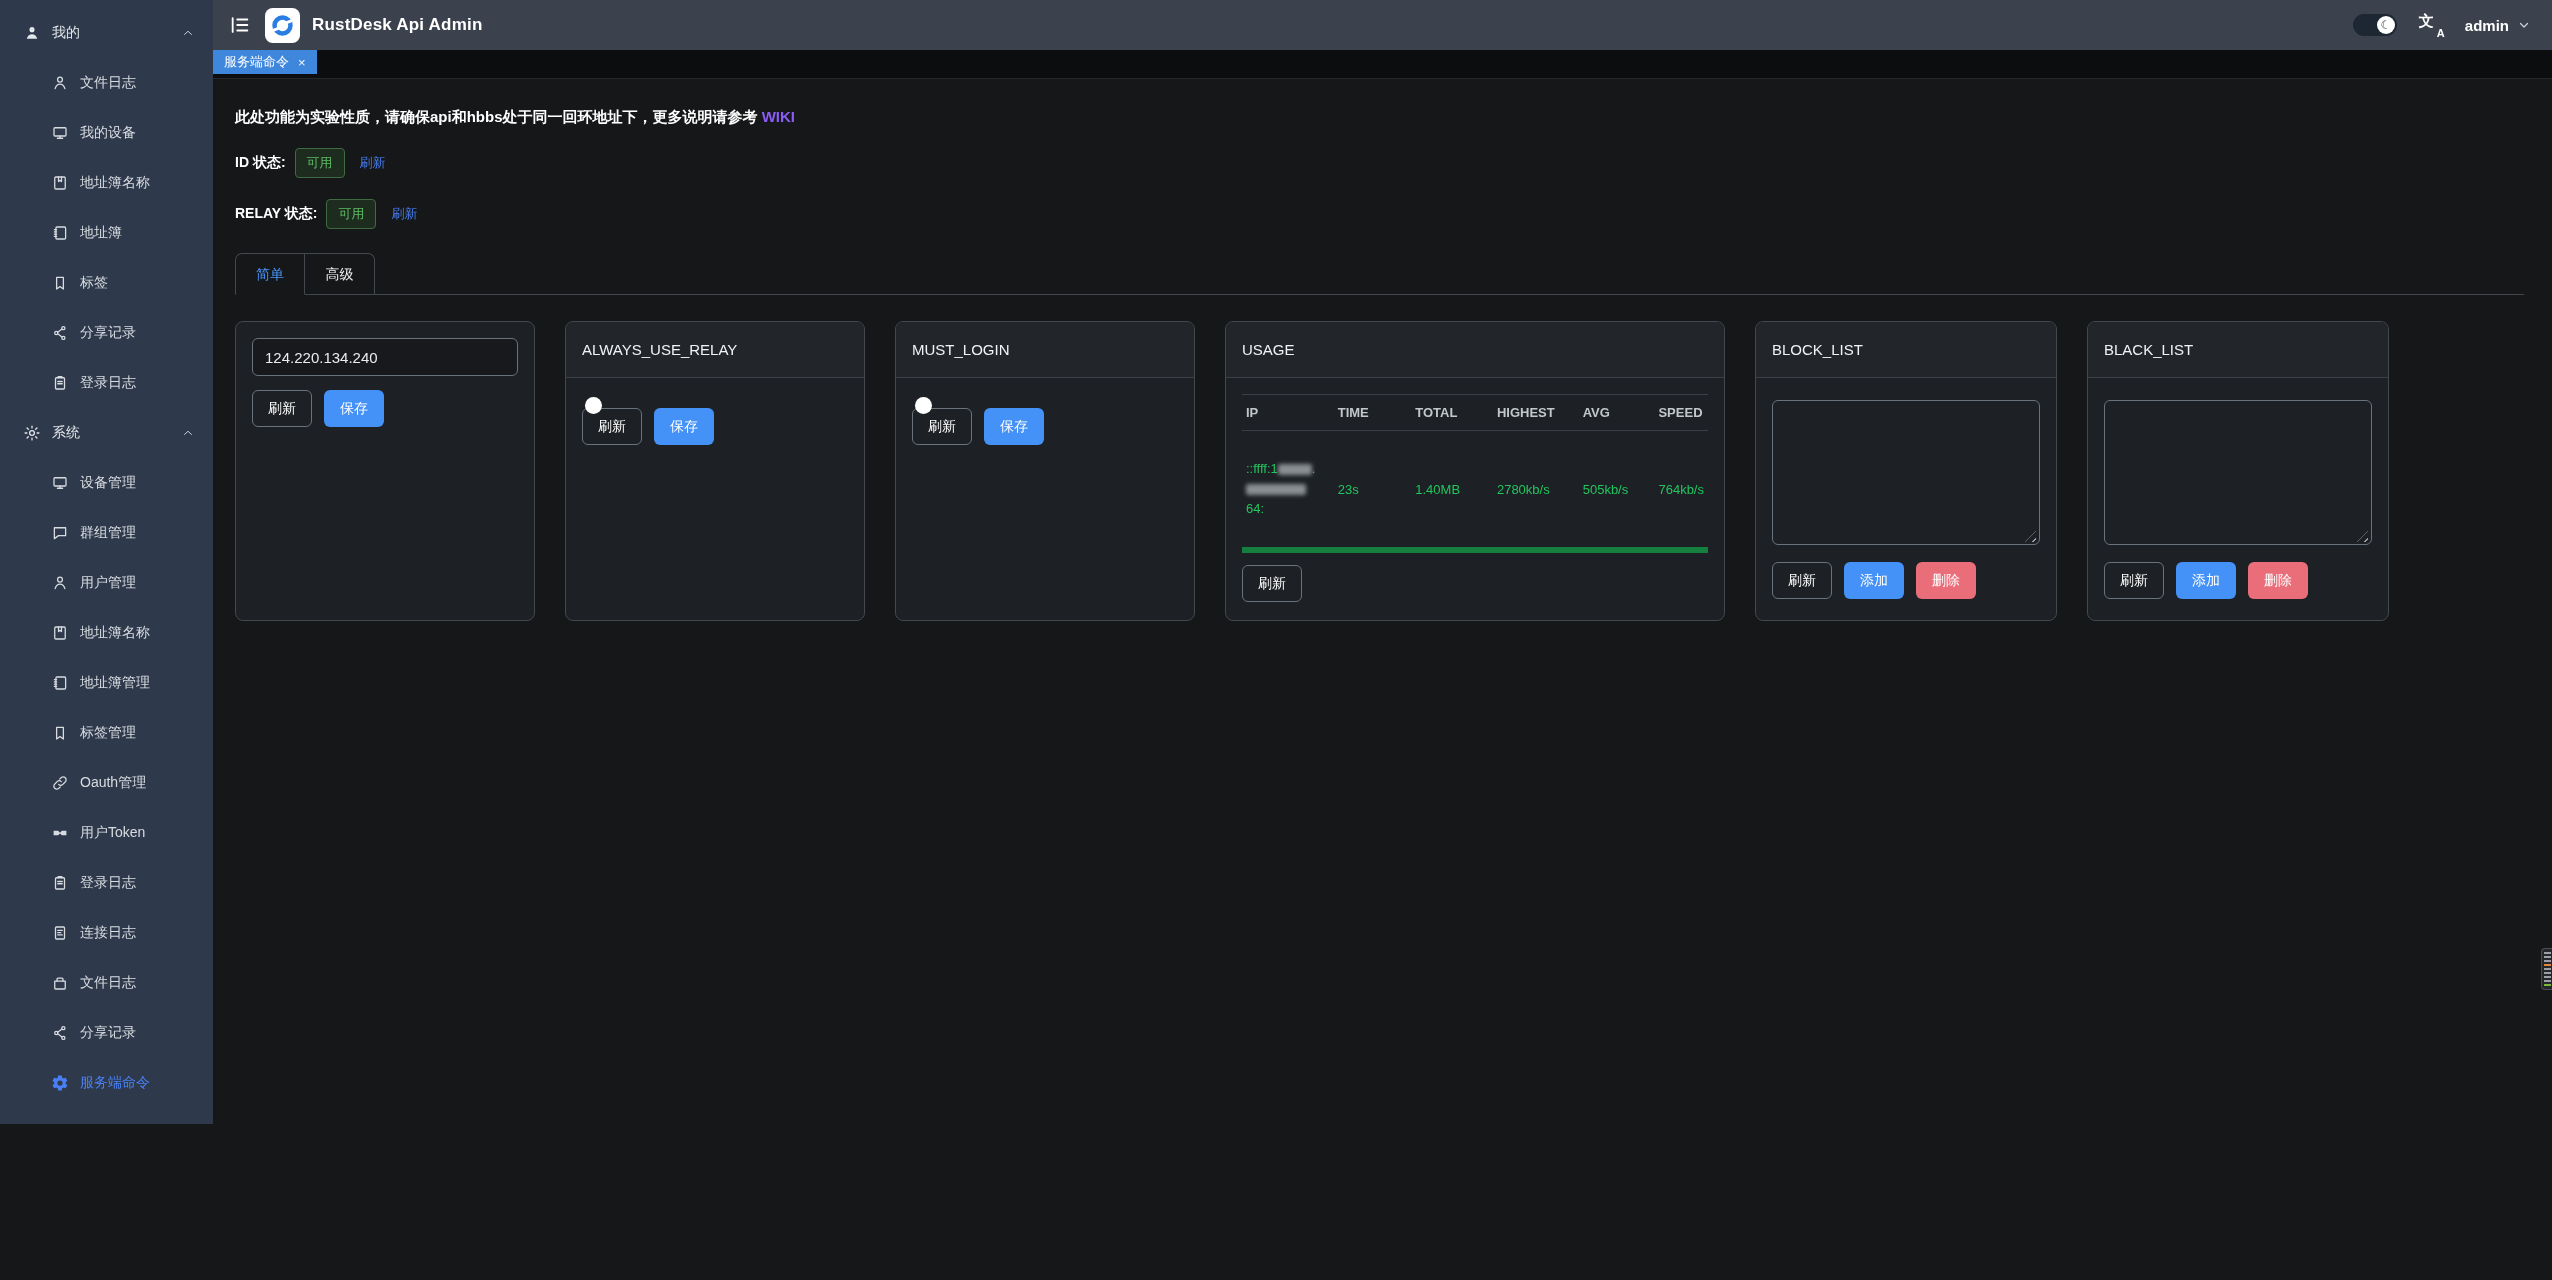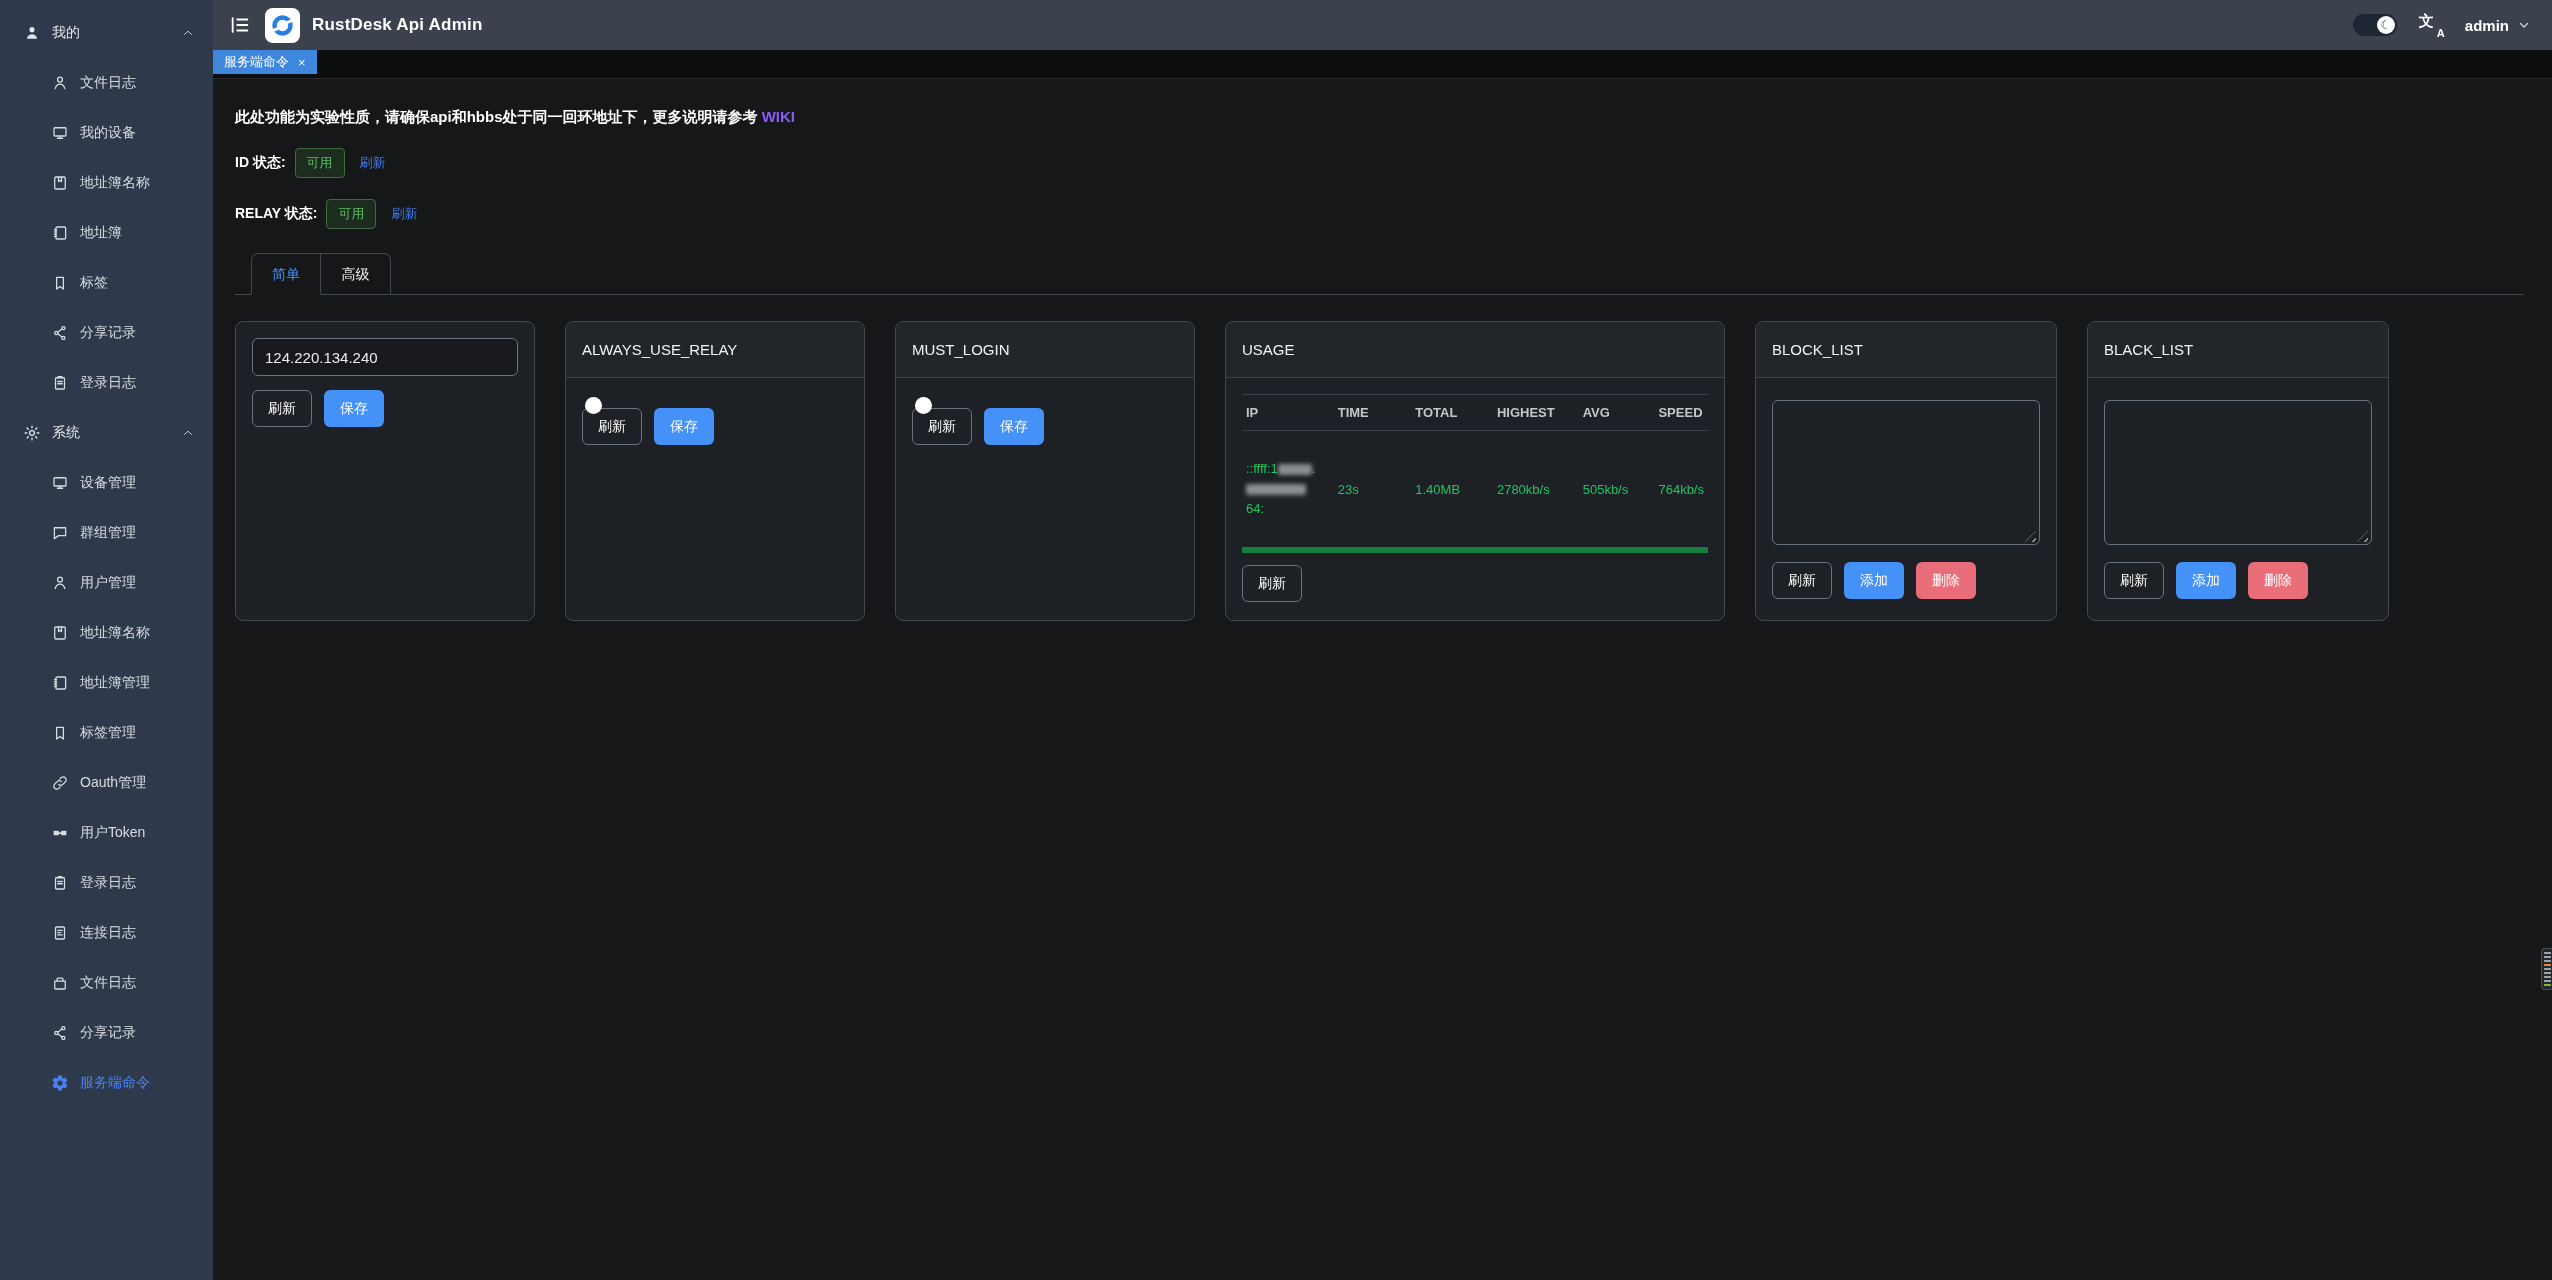--- a/index.html
+++ b/index.html
@@ -6,21 +6,21 @@
   * { box-sizing: border-box; margin: 0; padding: 0; }
   html,body { width:2552px; height:1280px; overflow:hidden; }
   body {
     font-family: "Liberation Sans", "DejaVu Sans", sans-serif;
     background:#151719; color:#e9ecef; font-size:14px;
   }
   .screen { position:relative; width:2552px; height:1280px; background:#151719; overflow:hidden; }
 
   
   .sidebar {
-    position:absolute; left:0; top:0; width:213px; height:1280px;
+    position:absolute; left:0; top:0; width:213px; height:1124px;
     background:#2e3a4c; padding-top:8px; z-index:5;
   }
   .sb-row { display:flex; align-items:center; height:50px; cursor:pointer; color:#e3e6ea; position:relative; }
   .sb-group { padding-left:22px; font-size:14px; }
   .sb-item  { padding-left:50px; font-size:14px; color:#d8dce1; }
   .sb-icon { display:inline-flex; width:19px; height:19px; margin-right:11px; align-items:center; justify-content:center; flex:0 0 19px; }
   .sb-icon svg { width:18px; height:18px; display:block; }
   .sb-chevron { position:absolute; right:18px; top:18px; width:14px; height:14px; opacity:.85; }
   .sb-chevron svg { width:14px; height:14px; }
   .sb-item.active, .sb-item.active .sb-icon { color:#4a80f5; }
@@ -70,21 +70,21 @@
   }
   .link { margin-left:15px; font-size:13px; color:#477ef0; cursor:pointer; }
 
   .mode-tabs { margin-top:24px; display:flex; border-bottom:1px solid #42484e; }
   .mode-tab {
     width:70px; height:42px; line-height:40px; text-align:center; font-size:14px; color:#f1f3f5;
     border:1px solid #42484e; border-bottom:none; margin-bottom:-1px; cursor:pointer; background:transparent;
   }
   .mode-tab:first-child { border-radius:7px 0 0 0; }
   .mode-tab + .mode-tab { border-left:none; border-radius:0 7px 0 0; }
-  .mode-tab.active { color:#4a94f8; border-bottom:1px solid #151719;margin-left:16px; }
+  .mode-tab.active { color:#4a94f8; border-bottom:1px solid #151719; }
 
   .cards { display:flex; gap:30px; margin-top:26px; align-items:flex-start; }
   .card { background:#1d2024; border:1px solid #42484e; border-radius:8px; height:300px; overflow:hidden; }
   .card-h {
     height:56px; line-height:56px; padding:0 16px; font-size:15px; color:#f1f3f5;
     background:#22262b; border-bottom:1px solid #3a4046;
   }
   .card-b { padding:16px; position:relative; }
   .w300 { width:300px; } .w500 { width:500px; } .w302 { width:302px; }
 

